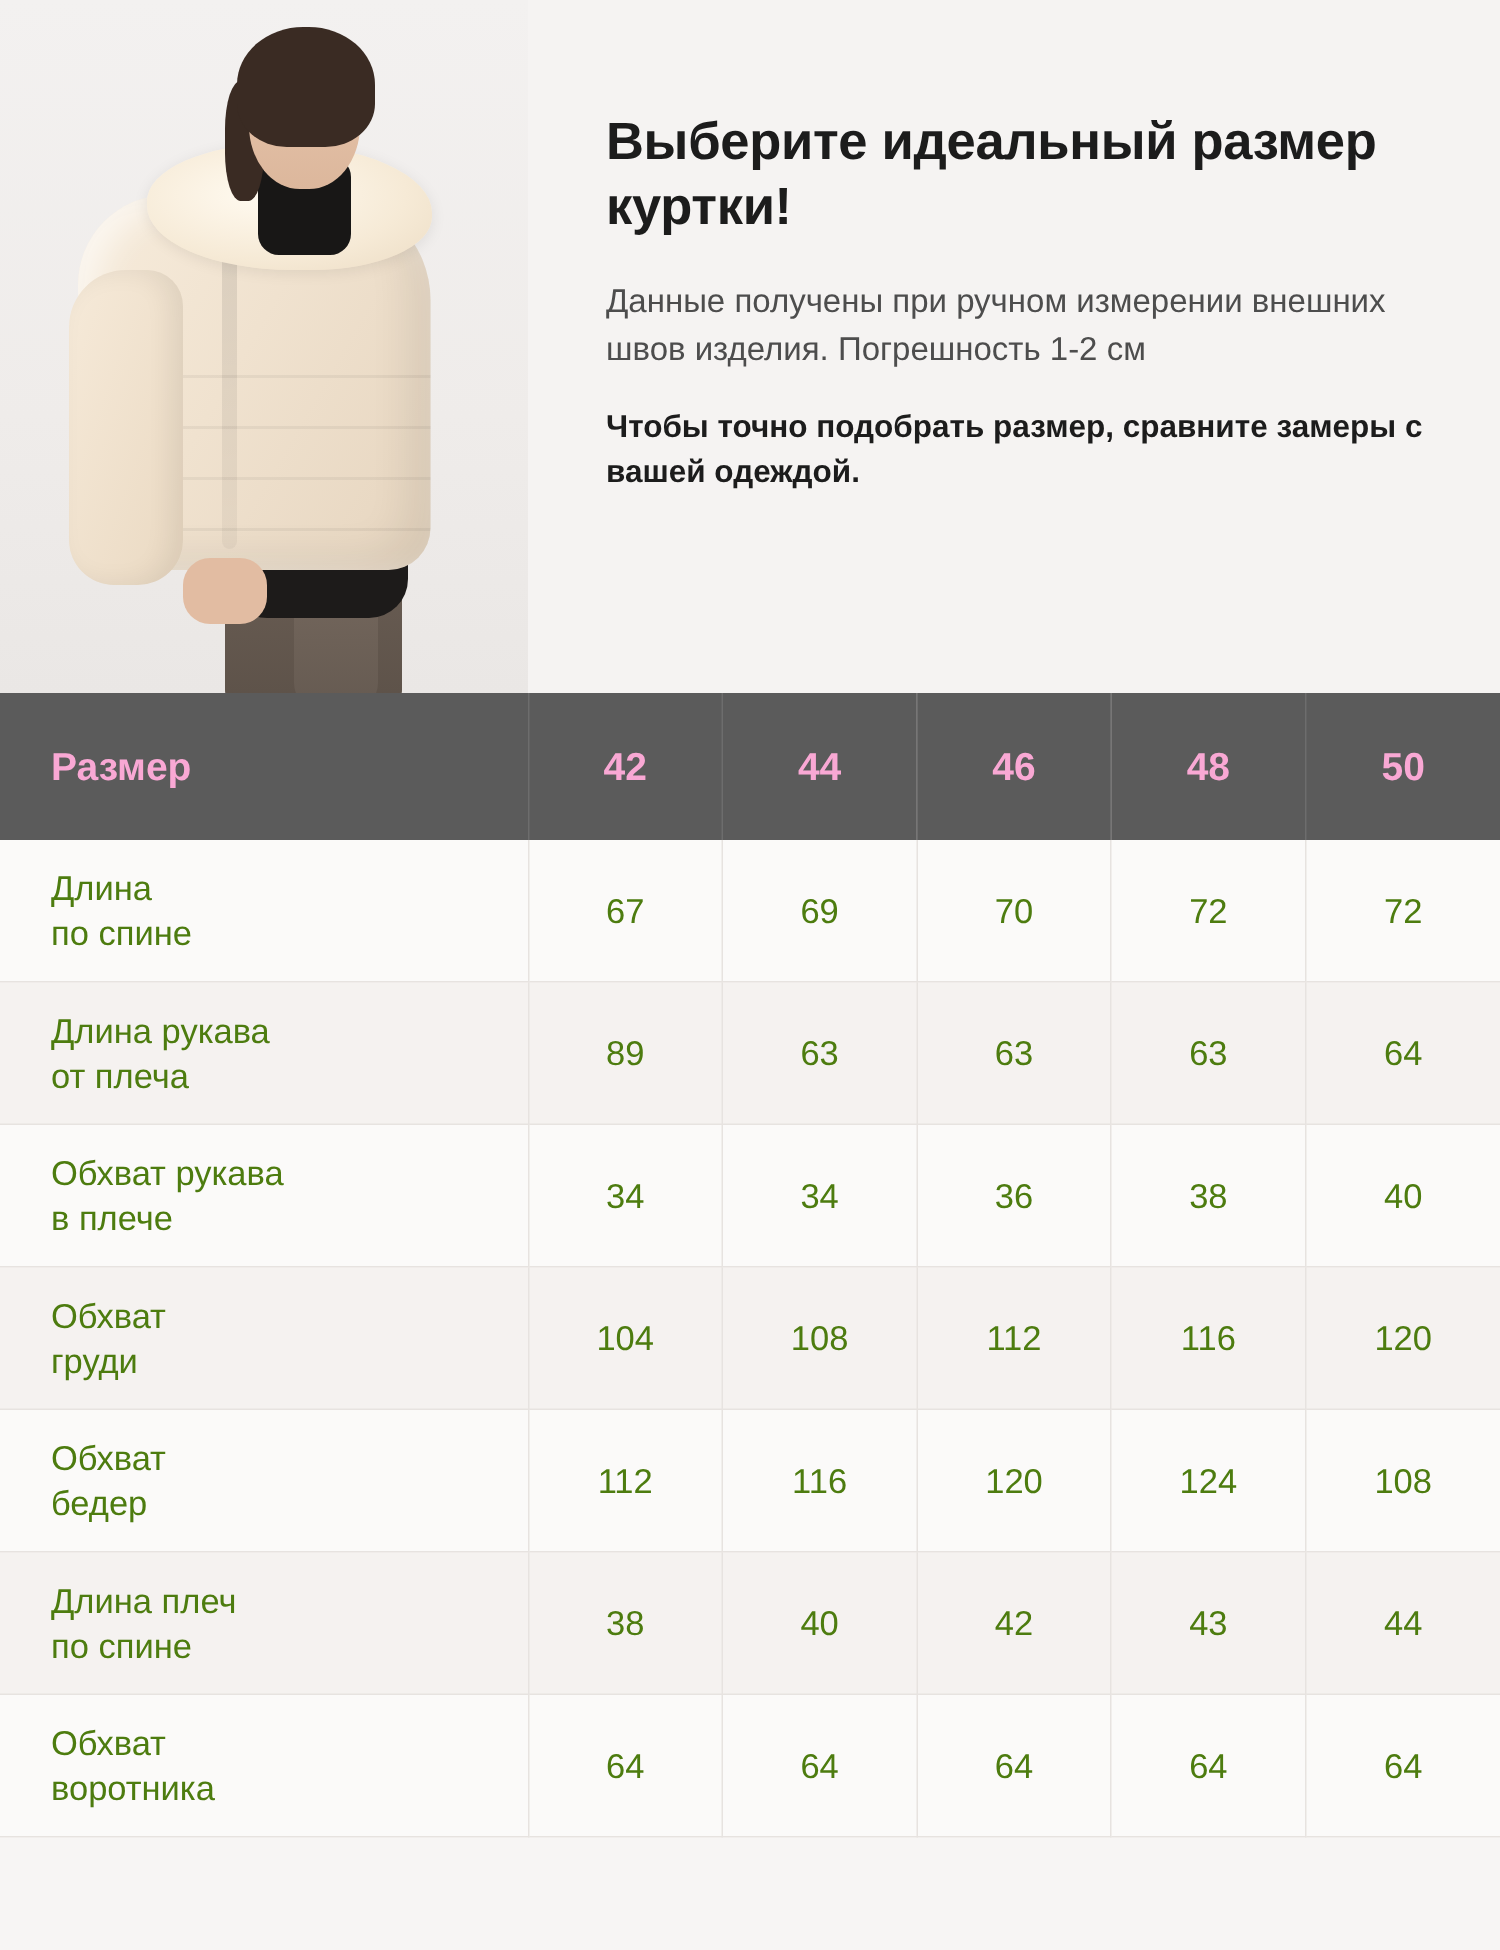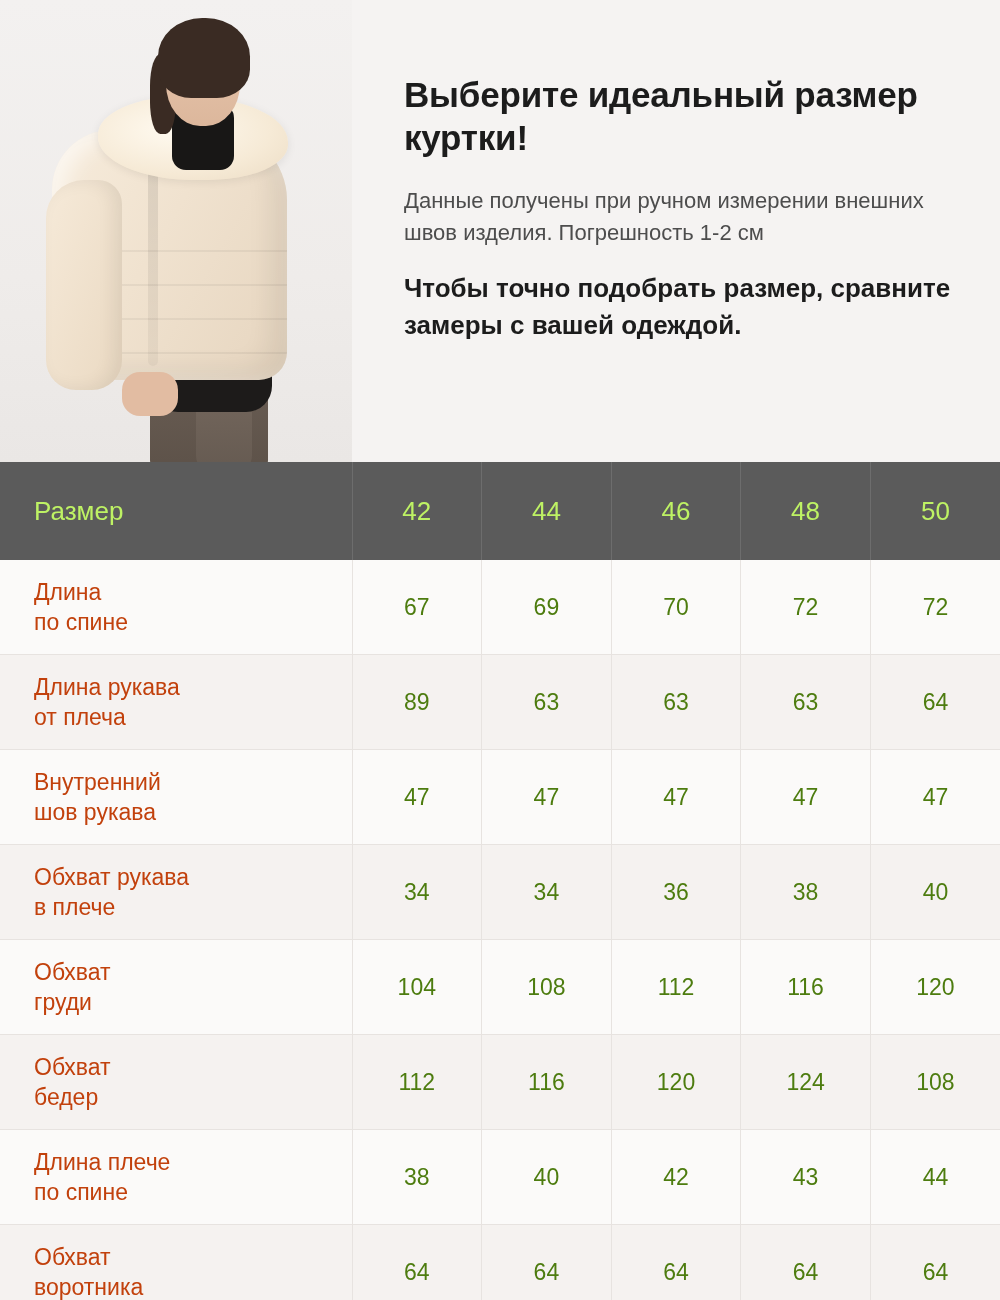--- a/index.html
+++ b/index.html
@@ -161,21 +161,21 @@
   }
   .intro .sub {
     margin: 0 0 22px 0;
     font-size: 22px;
     line-height: 1.42;
     color: #4d4d4d;
     font-weight: normal;
   }
   .intro .bold-note {
     margin: 0;
-    font-size: 26px;
+    font-size: 21px;
     line-height: 1.42;
     color: #1c1c1c;
     font-weight: bold;
   }
 
   
   .table-wrap {
     position: relative;
     width: 1000px;
   }
@@ -183,24 +183,24 @@
     width: 1000px;
     border-collapse: collapse;
     table-layout: fixed;
     background: #faf8f7;
   }
   table.size-table col.c-label { width: 352px; }
   table.size-table col.c-val { width: 129.6px; }
 
   table.size-table thead th {
     background: #5b5b5b;
-    color: #bef264;
+    color: #f9a8d4;
     height: 96px;
     font-size: 26px;
-    font-weight: normal;
+    font-weight: bold;
     text-align: center;
     vertical-align: middle;
     border-right: 1px solid #6d6d6d;
   }
   table.size-table thead th:last-child { border-right: none; }
   table.size-table thead th.label-head {
     text-align: left;
     padding-left: 34px;
     font-size: 26px;
   }
@@ -214,21 +214,21 @@
     border-bottom: 1px solid #e7e3e0;
     border-right: 1px solid #e7e3e0;
     background: #fbfaf9;
   }
   table.size-table tbody td:last-child { border-right: none; }
   table.size-table tbody td.row-label {
     text-align: left;
     padding-left: 34px;
     font-size: 23px;
     line-height: 1.32;
-    color: #c2410c;
+    color: #4d7c0f;
   }
   table.size-table tbody tr:nth-child(even) td {
     background: #f5f2f0;
   }
   .lbl-line { display: block; }
 </style>
 </head>
 <body>
 
 <div class="page">
@@ -297,31 +297,20 @@
             <span class="lbl-line">Длина рукава</span>
             <span class="lbl-line">от плеча</span>
           </td>
           <td>89</td>
           <td>63</td>
           <td>63</td>
           <td>63</td>
           <td>64</td>
         </tr>
 
-        <tr>
-          <td class="row-label">
-            <span class="lbl-line">Внутренний</span>
-            <span class="lbl-line">шов рукава</span>
-          </td>
-          <td>47</td>
-          <td>47</td>
-          <td>47</td>
-          <td>47</td>
-          <td>47</td>
-        </tr>
 
         <tr>
           <td class="row-label">
             <span class="lbl-line">Обхват рукава</span>
             <span class="lbl-line">в плече</span>
           </td>
           <td>34</td>
           <td>34</td>
           <td>36</td>
           <td>38</td>
@@ -347,21 +336,21 @@
           </td>
           <td>112</td>
           <td>116</td>
           <td>120</td>
           <td>124</td>
           <td>108</td>
         </tr>
 
         <tr>
           <td class="row-label">
-            <span class="lbl-line">Длина плече</span>
+            <span class="lbl-line">Длина плеч</span>
             <span class="lbl-line">по спине</span>
           </td>
           <td>38</td>
           <td>40</td>
           <td>42</td>
           <td>43</td>
           <td>44</td>
         </tr>
 
         <tr>

